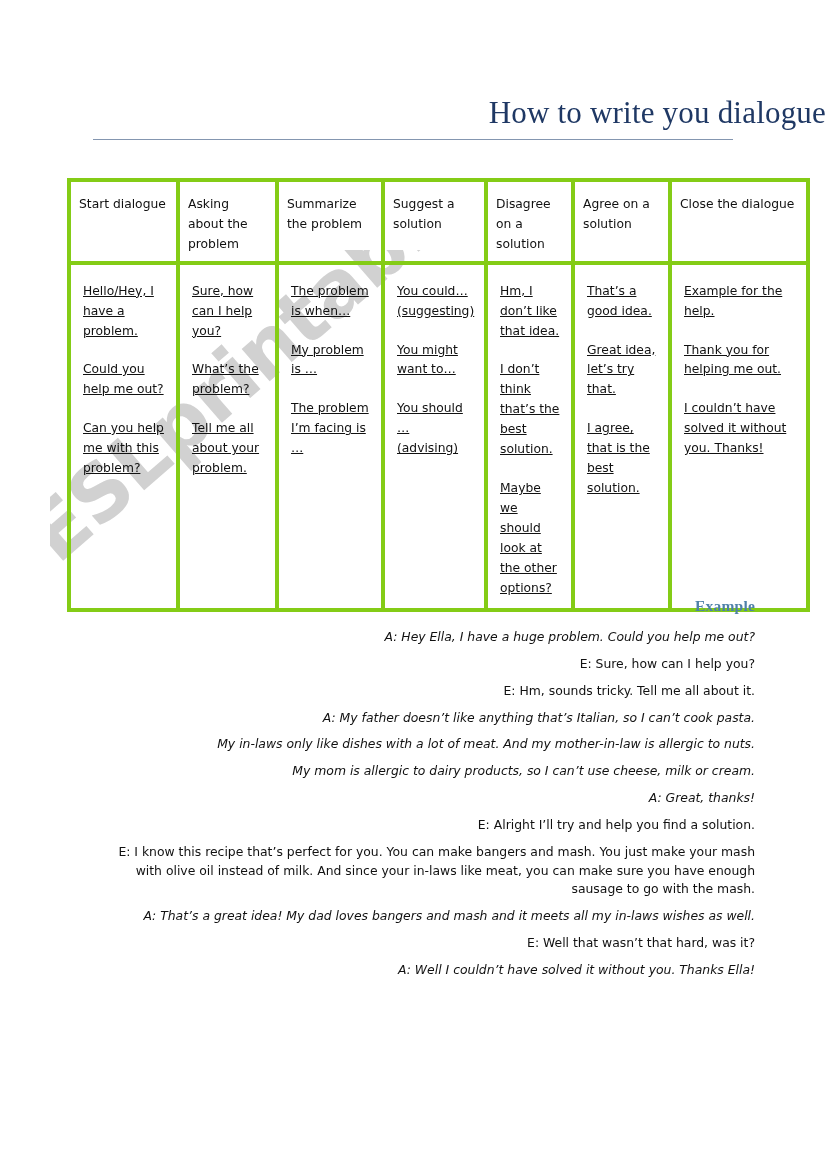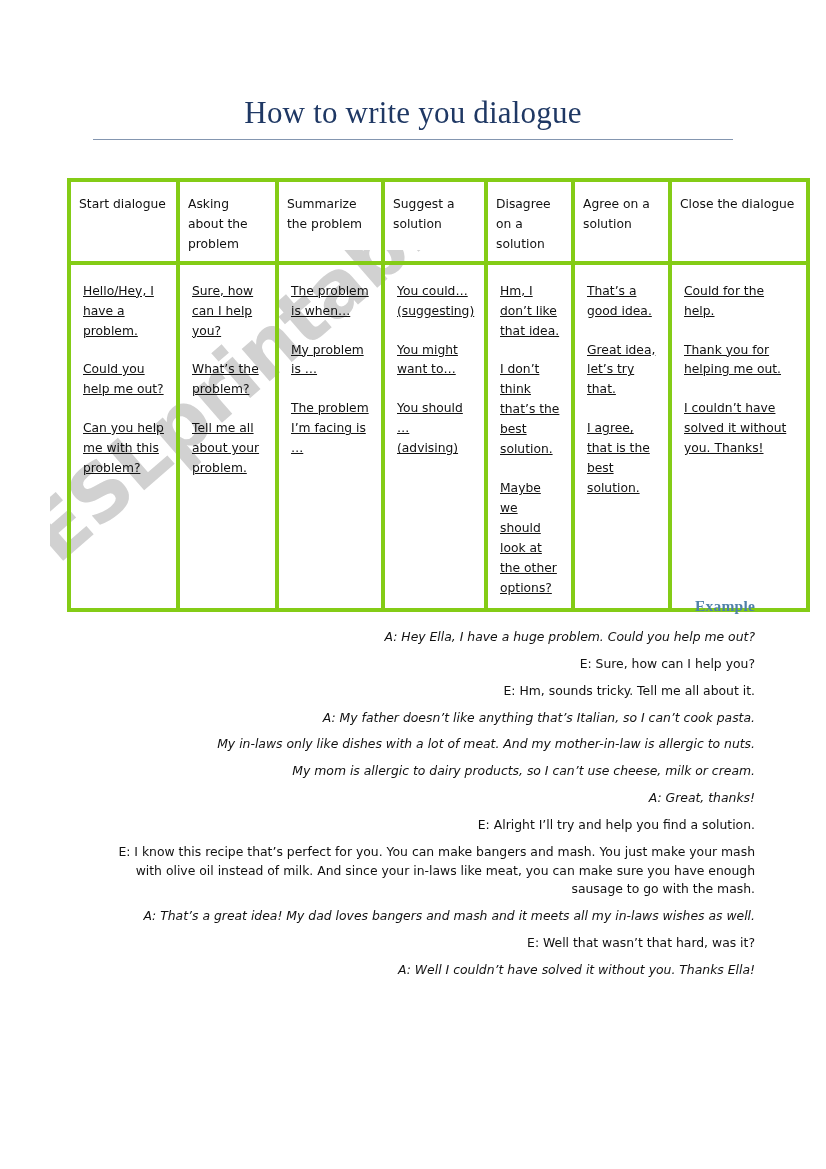--- a/index.html
+++ b/index.html
@@ -48,21 +48,21 @@
     opacity: 0.85;
     white-space: nowrap;
   }
 
   
   #title-block {
     position: absolute;
     left: 0;
     top: 96px;
     width: 826px;
-    text-align: center;
+    text-align: right;
     z-index: 10;
   }
   #doc-title {
     font-family: "Liberation Serif", serif;
     font-size: 31px;
     font-weight: normal;
     color: #1f3864;
     letter-spacing: 0.2px;
     line-height: 1.1;
     margin: 0;
@@ -193,21 +193,21 @@
           <p>Hm, I don’t like that idea.</p>
           <p>I don’t think that’s the best solution.</p>
           <p>Maybe we should look at the other options?</p>
         </td>
         <td>
           <p>That’s a good idea.</p>
           <p>Great idea, let’s try that.</p>
           <p>I agree, that is the best solution.</p>
         </td>
         <td>
-          <p>Could for the help.</p>
+          <p>Example for the help.</p>
           <p>Thank you for helping me out.</p>
           <p>I couldn’t have solved it without you. Thanks!</p>
         </td>
       </tr>
     </tbody>
   </table>
 
   <div id="example-section">
     <div id="example-heading">Example</div>
     <div id="example-lines">

